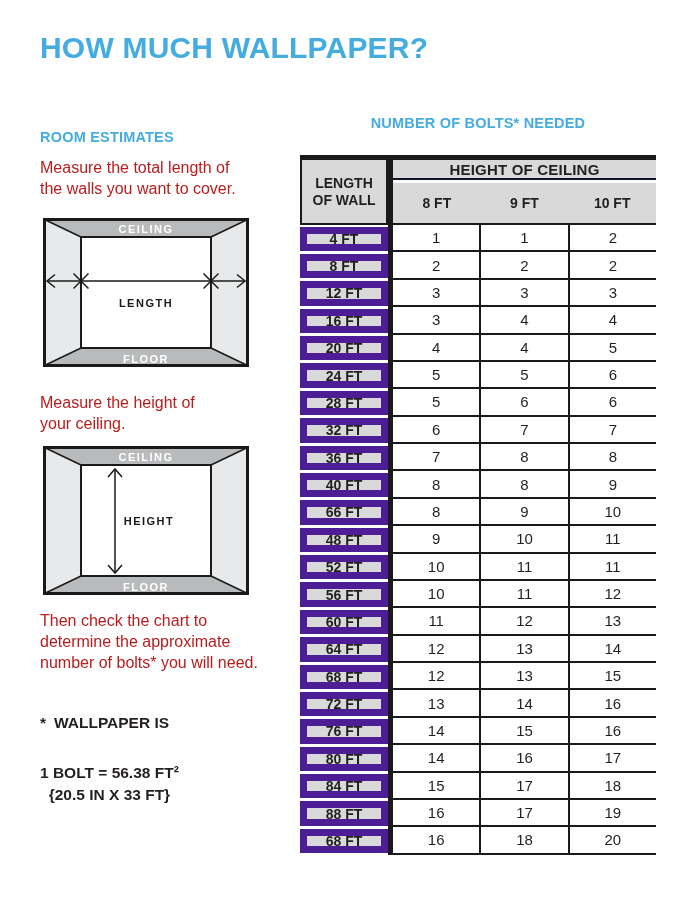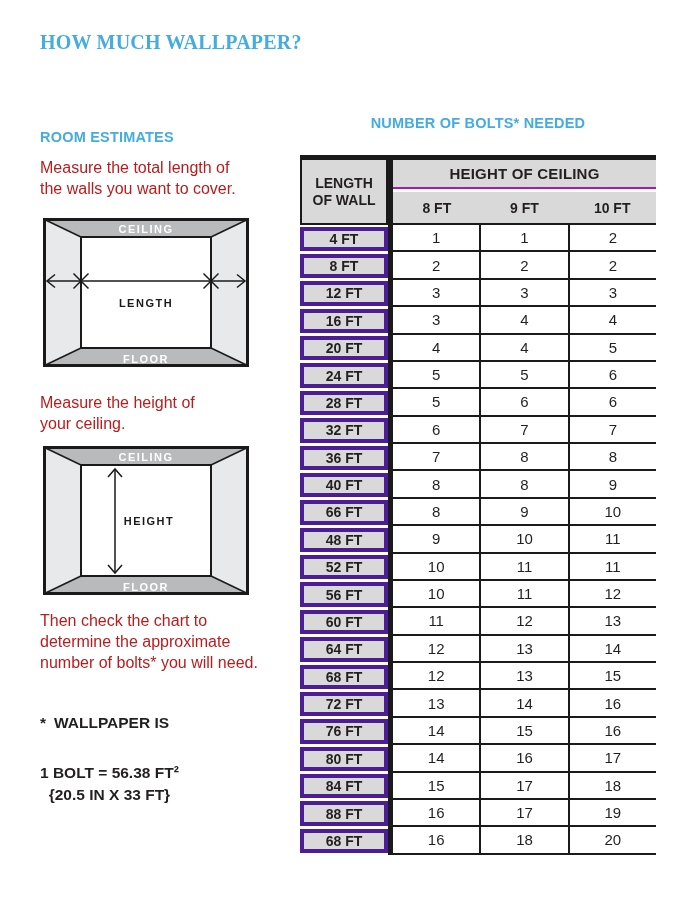--- a/index.html
+++ b/index.html
@@ -3,23 +3,22 @@
 <meta charset="utf-8">
 <style>
   * { margin:0; padding:0; box-sizing:border-box; }
   html,body { background:#ffffff; }
   body { font-family:"Liberation Sans","DejaVu Sans",sans-serif; color:#231f20; }
   .page { position:relative; width:696px; height:900px; background:#fff; overflow:hidden; }
   .abs { position:absolute; }
 
   .page-title {
     left:40px; top:31px;
-    font-size:20px; font-weight:bold; letter-spacing:0.2px;
+    font-size:30px; font-weight:bold; letter-spacing:0.2px;
     color:var(--accent,#45ACDF);
-    font-family:Liberation Serif, serif;
   }
   .section-heading {
     font-size:14.5px; font-weight:bold; letter-spacing:0.2px;
     color:var(--accent,#45ACDF);
   }
   #room-heading { left:40px; top:129px; }
   #bolts-heading { left:300px; top:115px; width:356px; text-align:center; }
 
   .para { font-size:16px; line-height:21px; color:#b91c1c; }
   #para1 { left:40px; top:157px; }
@@ -41,34 +40,34 @@
   .header-row { display:flex; height:65px; }
   .corner-wrap { width:88px; }
   .corner {
     height:100%; background:var(--cellgray,#D9D9D9);
     border:2px solid #1a1a1a; border-top:none;
     display:flex; flex-direction:column; align-items:center; justify-content:center;
     font-weight:bold; font-size:14px; line-height:17px; text-align:center;
   }
   .header-right { flex:1; margin-left:5px; display:flex; flex-direction:column; }
   .group-label {
-    height:29px; background:var(--cellgray,#D9D9D9);
-    border-bottom:2px solid #a21caf;
+    height:20px; background:var(--cellgray,#D9D9D9);
+    border-bottom:2px solid #0f172a;
     display:flex; align-items:center; justify-content:center;
     font-weight:bold; font-size:15px; letter-spacing:0.2px;
   }
   .header-gap { height:3px; background:#fff; }
   .sub-row { flex:1; background:var(--cellgray,#D9D9D9); border-bottom:2px solid #1a1a1a; display:flex; }
   .sub-col { flex:1; display:flex; align-items:center; justify-content:center; font-weight:bold; font-size:14px; }
 
   .trow { display:flex; height:27.39px; }
   .rowlabel-wrap { width:88px; padding:1.5px 0; }
   .rowlabel {
     height:100%; background:var(--cellgray,#D9D9D9);
-    border:4px solid #4c1d95;
+    border:7px solid #4c1d95;
     display:flex; align-items:center; justify-content:center;
     font-weight:bold; font-size:14px;
   }
   .cells { flex:1; margin-left:5px; display:flex; }
   .cell {
     flex:1; border-bottom:2px solid #1a1a1a;
     display:flex; align-items:center; justify-content:center;
     font-size:15px;
   }
   .cell + .cell { border-left:2px solid #1a1a1a; }

